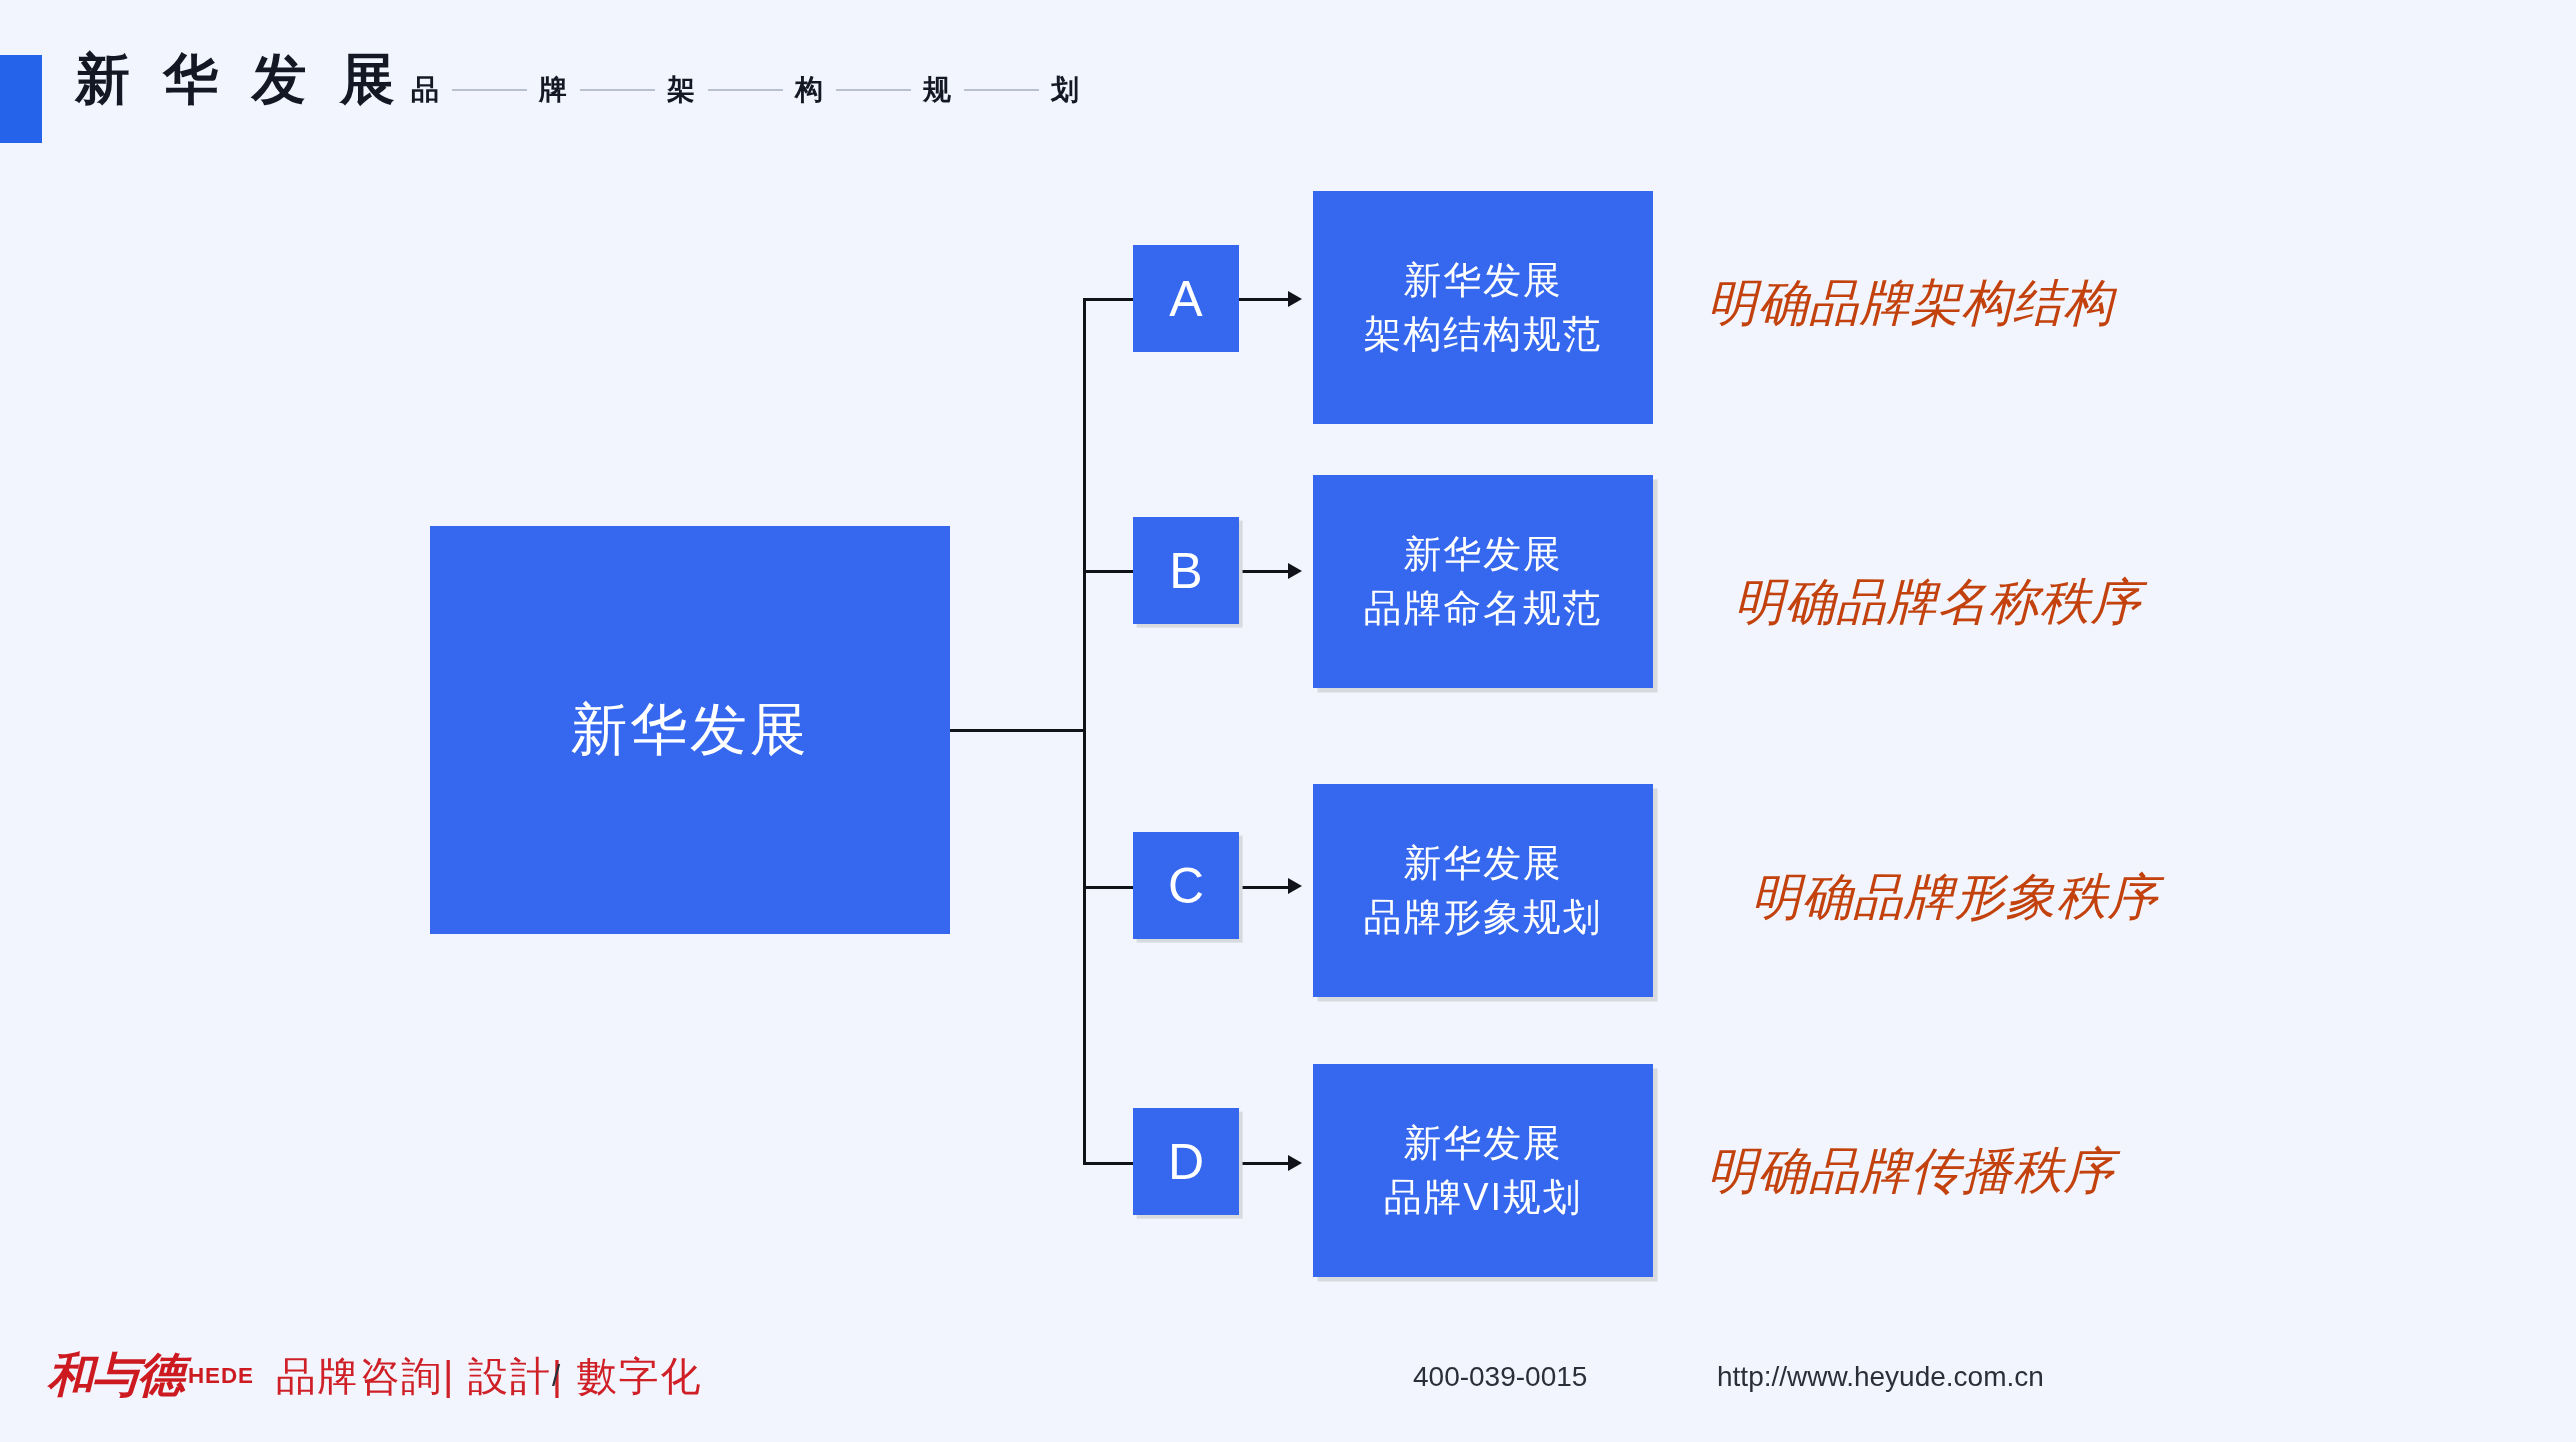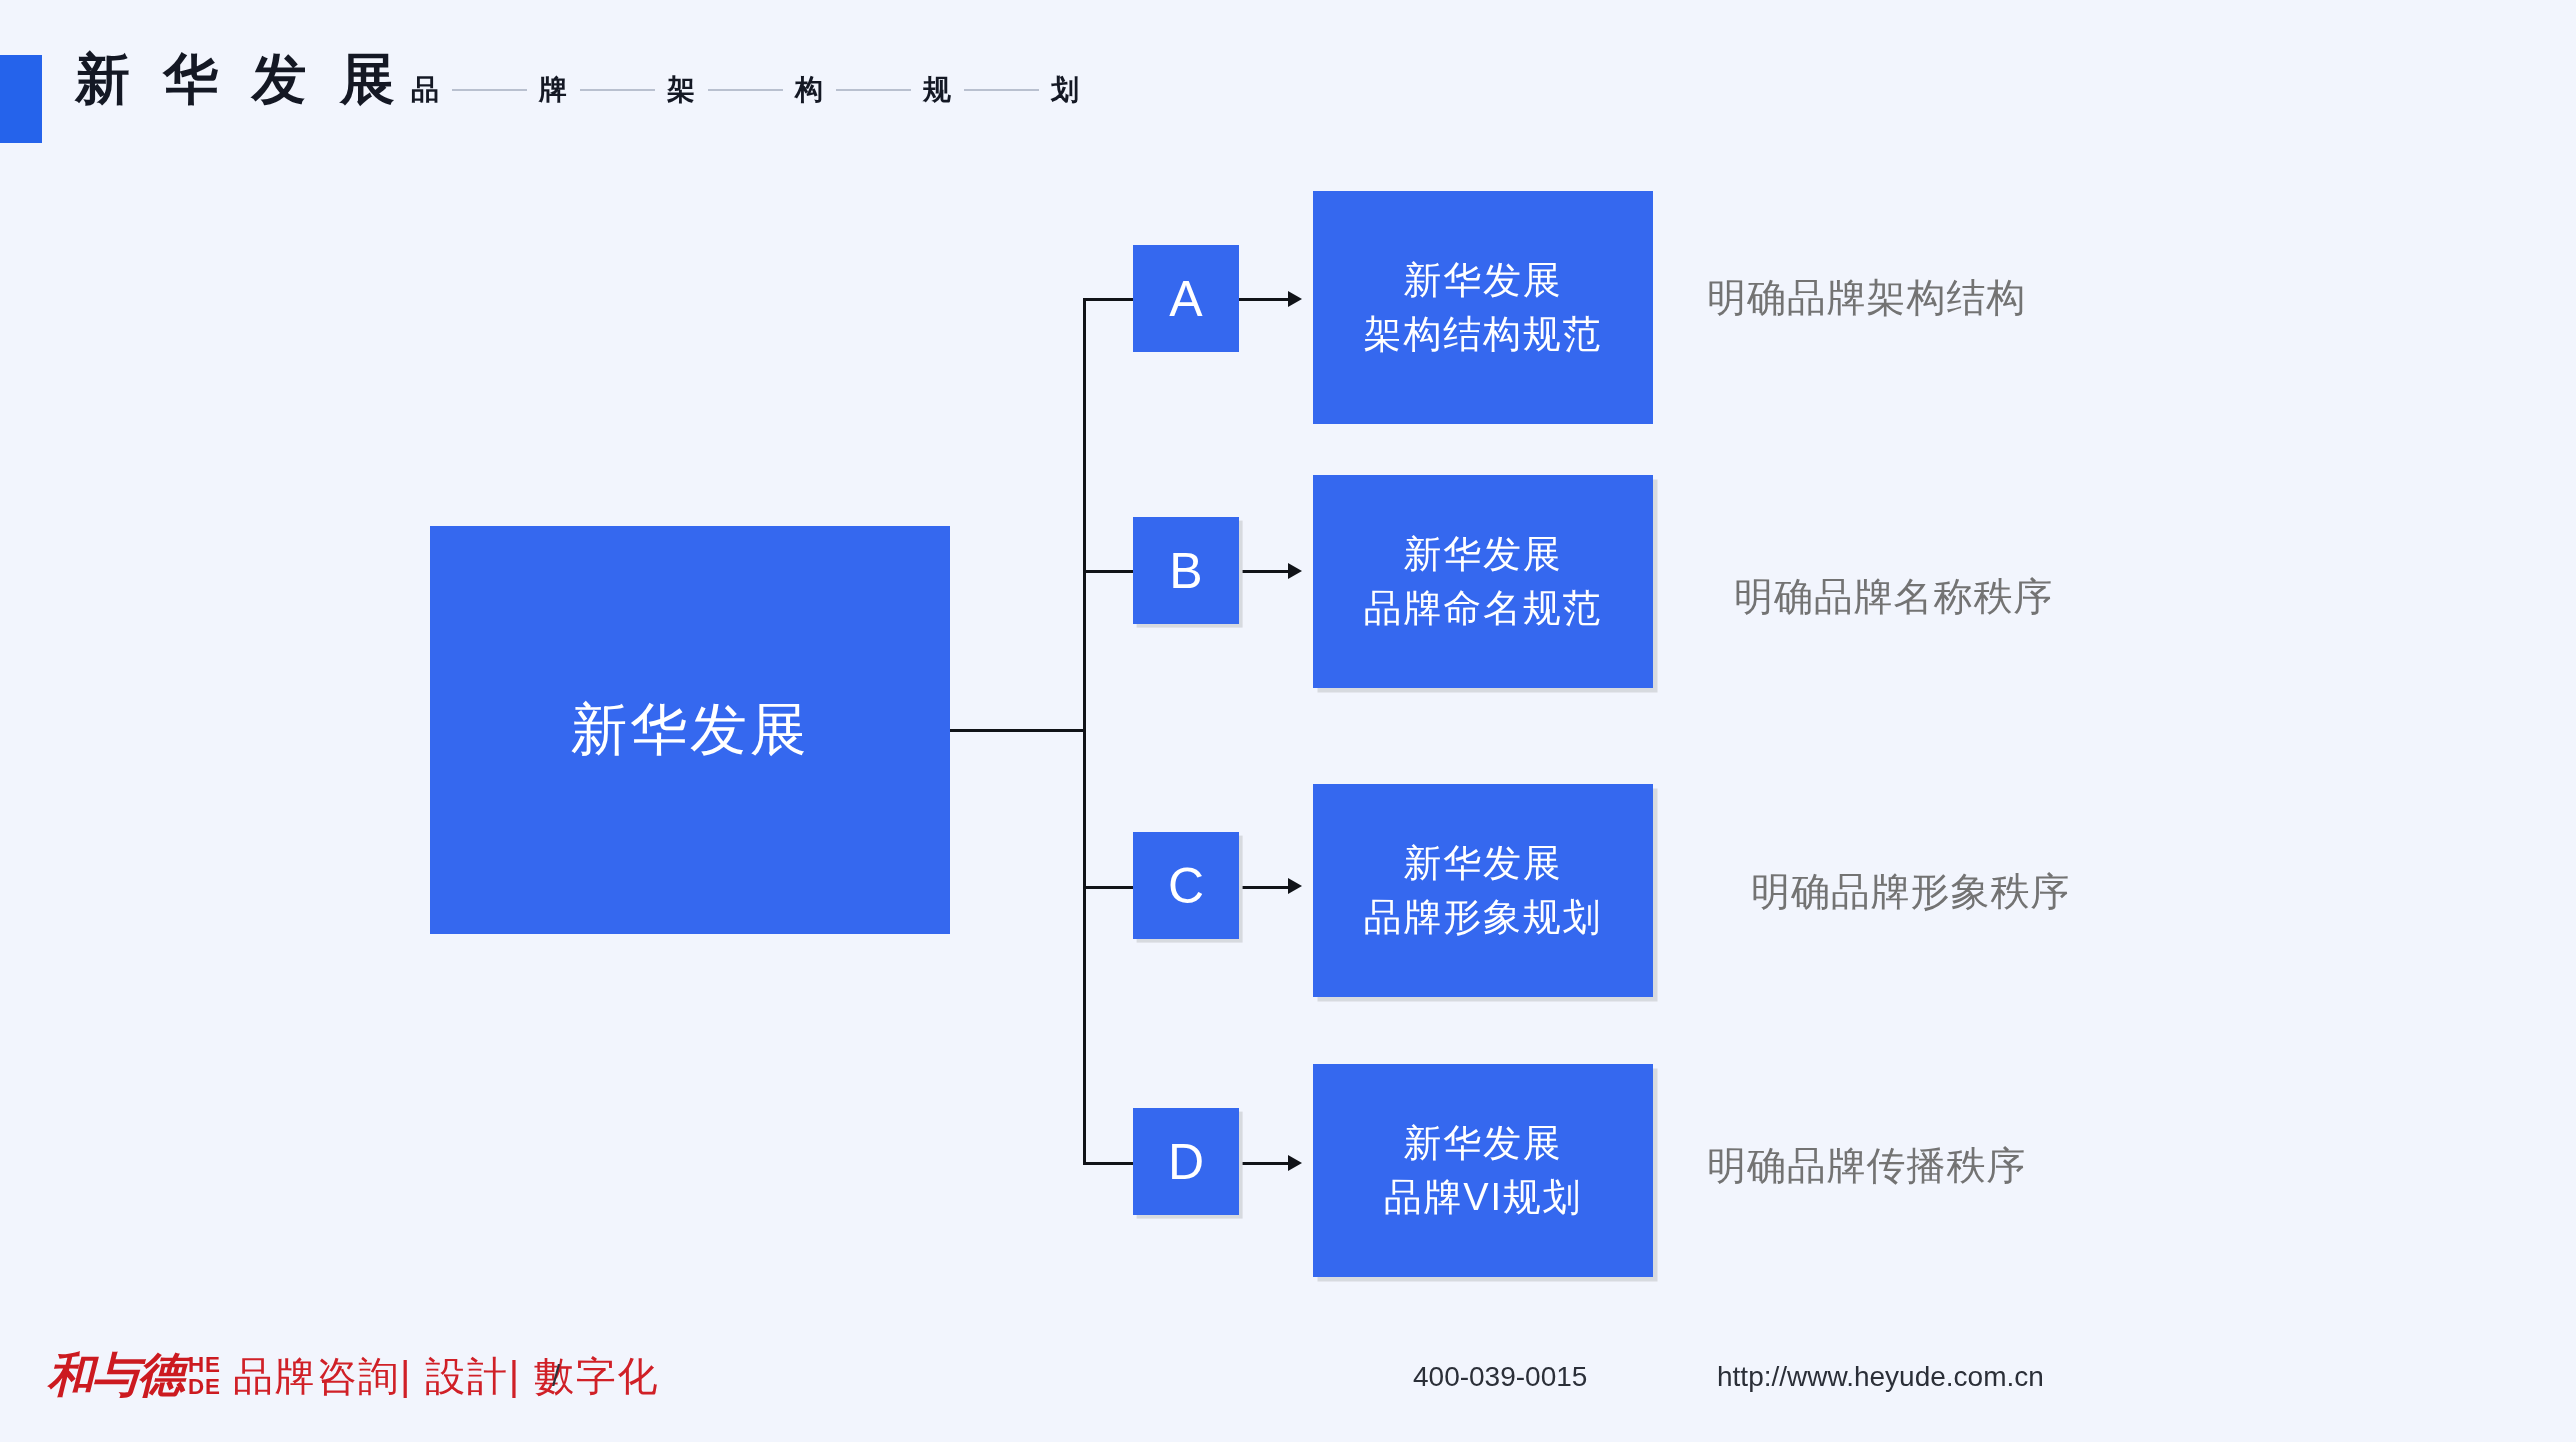--- a/index.html
+++ b/index.html
@@ -153,25 +153,26 @@
     color: #ffffff;
     font-size: 38px;
     line-height: 1.42;
     letter-spacing: 1.8px;
     white-space: nowrap;
   }
 
   
   .desc {
     position: absolute;
-    font-size: 39px;
-    color: #737373;
+    font-size: 50px;
+    color: #c2410c;
     letter-spacing: 0.9px;
     line-height: 1;
     white-space: nowrap;
+    font-style: italic;
   }
 
   
   .footer {
     position: absolute;
     left: 0;
     bottom: 0;
     width: 2576px;
     height: 118px;
   }
@@ -187,23 +188,22 @@
     font-size: 47px;
     font-weight: 700;
     font-style: italic;
     color: #cc1a20;
     letter-spacing: -1.8px;
     line-height: 1;
     font-family: "Liberation Serif", "DejaVu Serif", serif;
   }
   .logo-hede {
     display: inline-flex;
-    flex-direction: column;
     margin-left: 5.4px;
-    margin-right: 12px;
+    margin-right: 22px;
     font-weight: 700;
     font-size: 22.4px;
     line-height: 0.94;
     letter-spacing: 0.9px;
     color: #cc1a20;
   }
   .logo-tagline {
     font-size: 40px;
     color: #d02027;
     letter-spacing: 1.8px;

